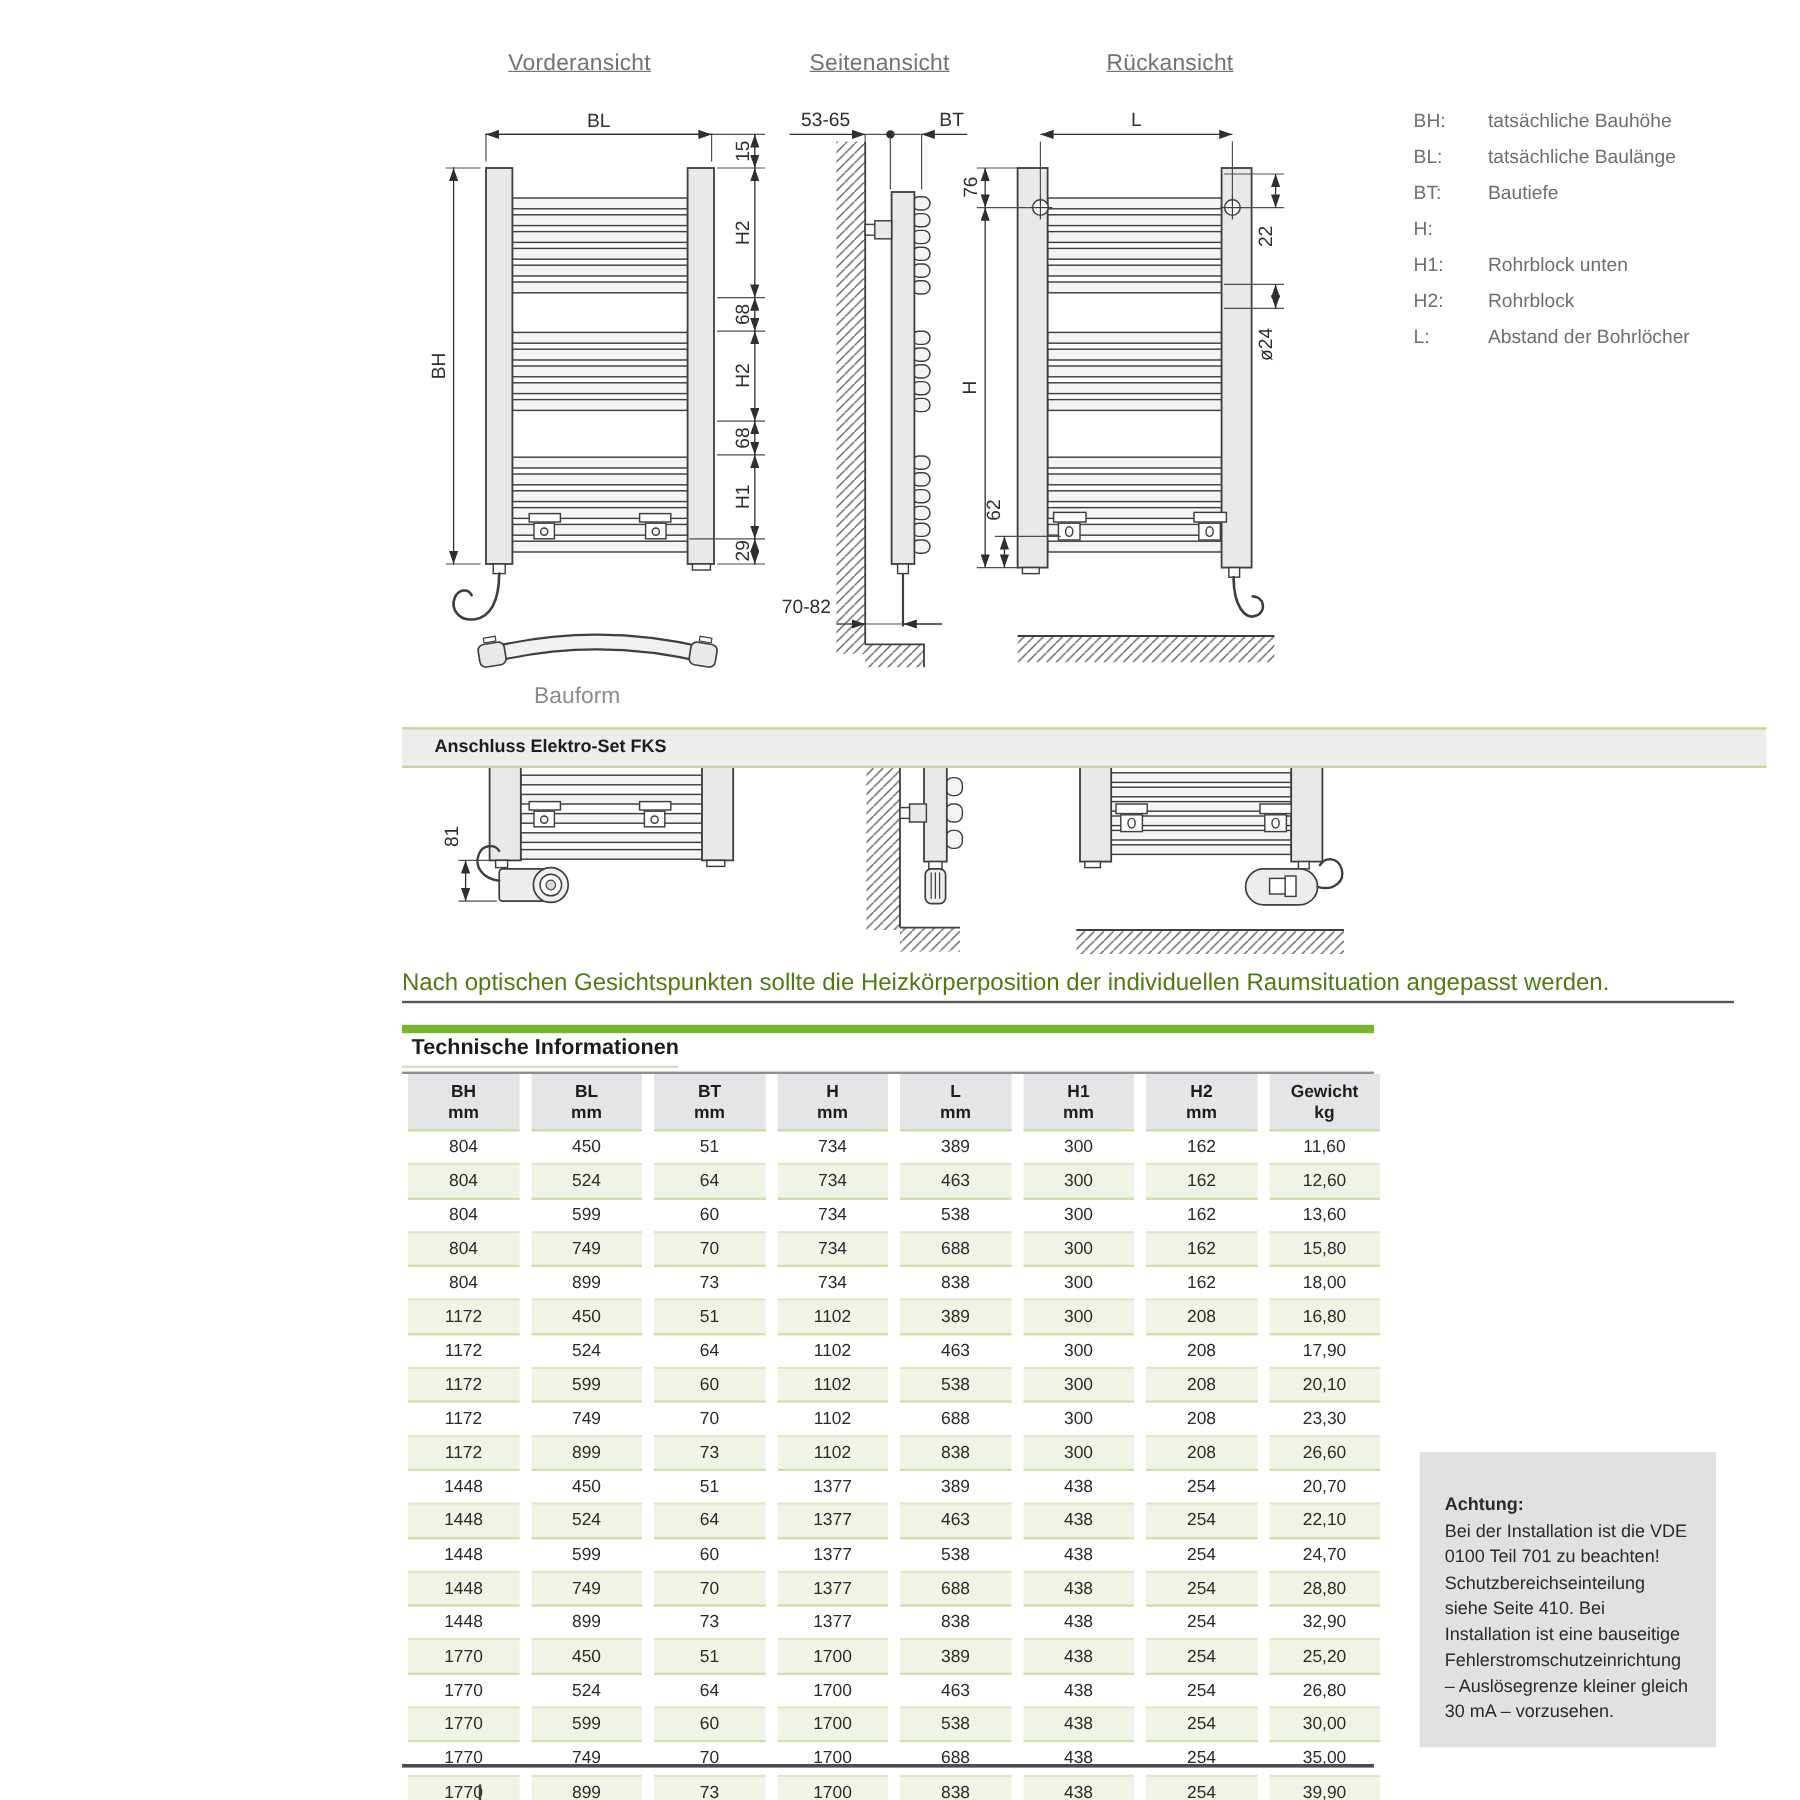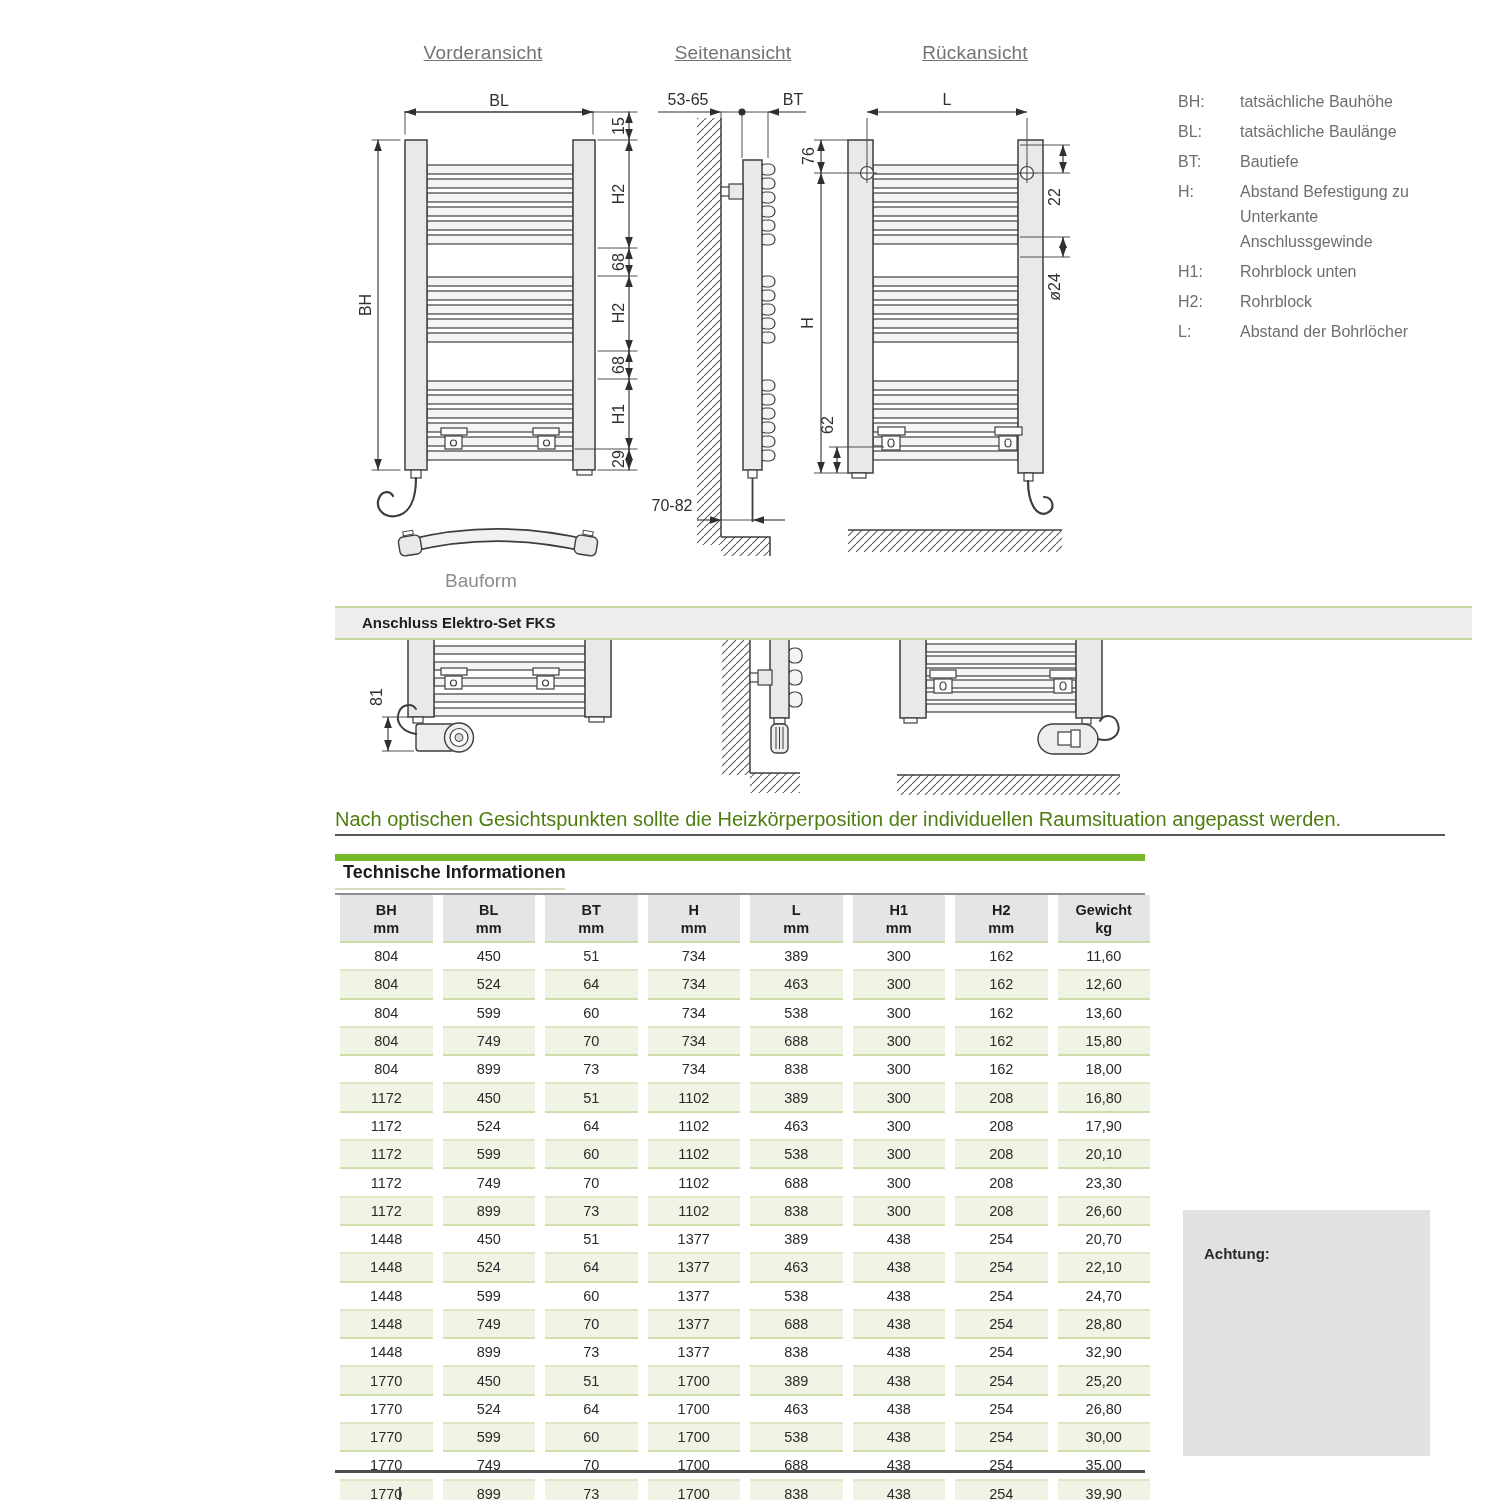--- a/index.html
+++ b/index.html
@@ -265,21 +265,20 @@
     <div class="lg-row">
       <span class="lg-key">BL:</span>
       <span class="lg-text">tatsächliche Baulänge</span>
     </div>
     <div class="lg-row">
       <span class="lg-key">BT:</span>
       <span class="lg-text">Bautiefe</span>
     </div>
     <div class="lg-row">
       <span class="lg-key">H:</span>
-      <span class="lg-text">Abstand Befestigung zu Unter­kante Anschlussgewinde</span>
     </div>
     <div class="lg-row">
       <span class="lg-key">H1:</span>
       <span class="lg-text">Rohrblock unten</span>
     </div>
     <div class="lg-row">
       <span class="lg-key">H2:</span>
       <span class="lg-text">Rohrblock</span>
     </div>
     <div class="lg-row">
@@ -628,15 +627,16 @@
           <td>254</td>
           <td>39,90</td>
         </tr>
       </tbody>
   </table>
 </div>
 <div class="bottom-rule"></div>
 
 <div class="warning">
   <div class="w-title">Achtung:</div>
+  <div>Bei der Installation ist die VDE 0100 Teil 701 zu beachten! Schutzbereichseinteilung siehe Seite 410. Bei Installation ist eine bauseitige Fehlerstromschutzeinrichtung – Auslösegrenze kleiner gleich 30 mA – vorzusehen.</div>
 </div>
 
 <div class="bottom-tick"></div>
 
 </body></html>

